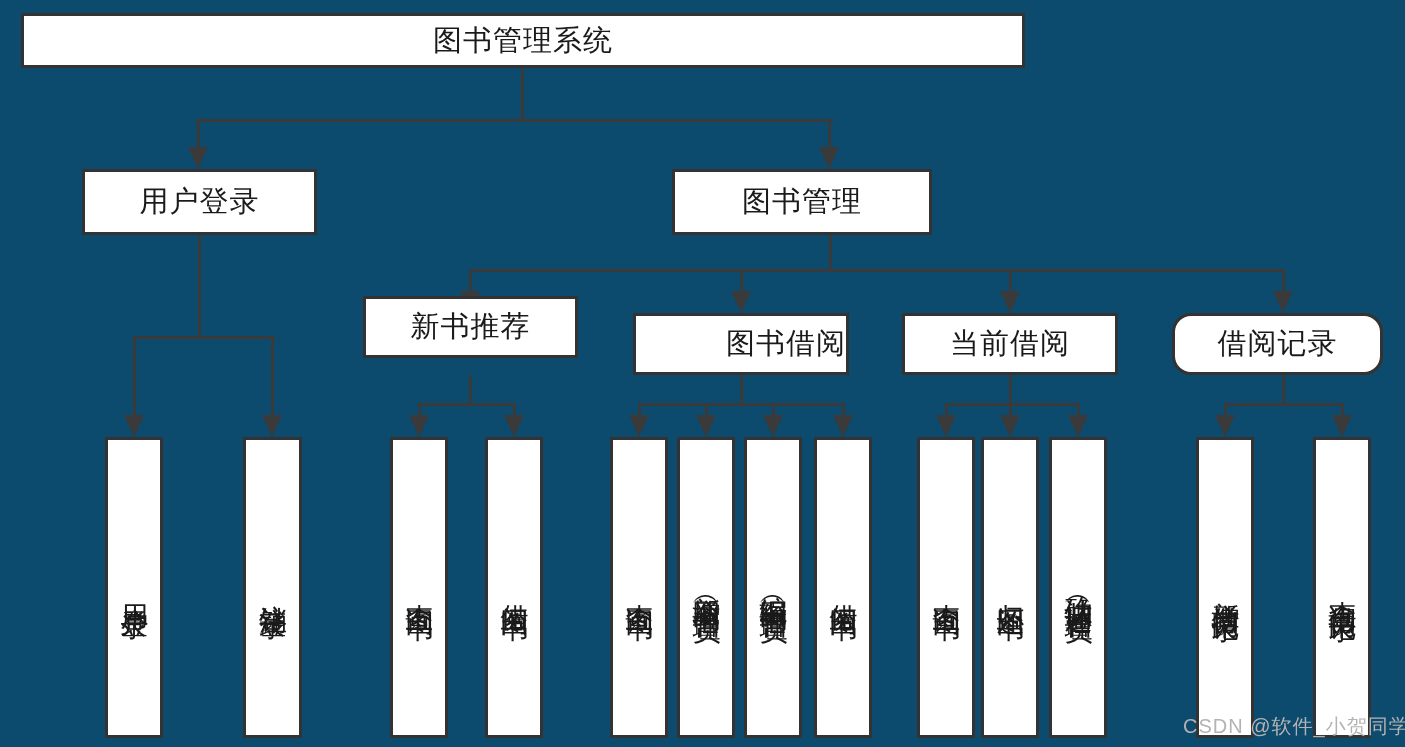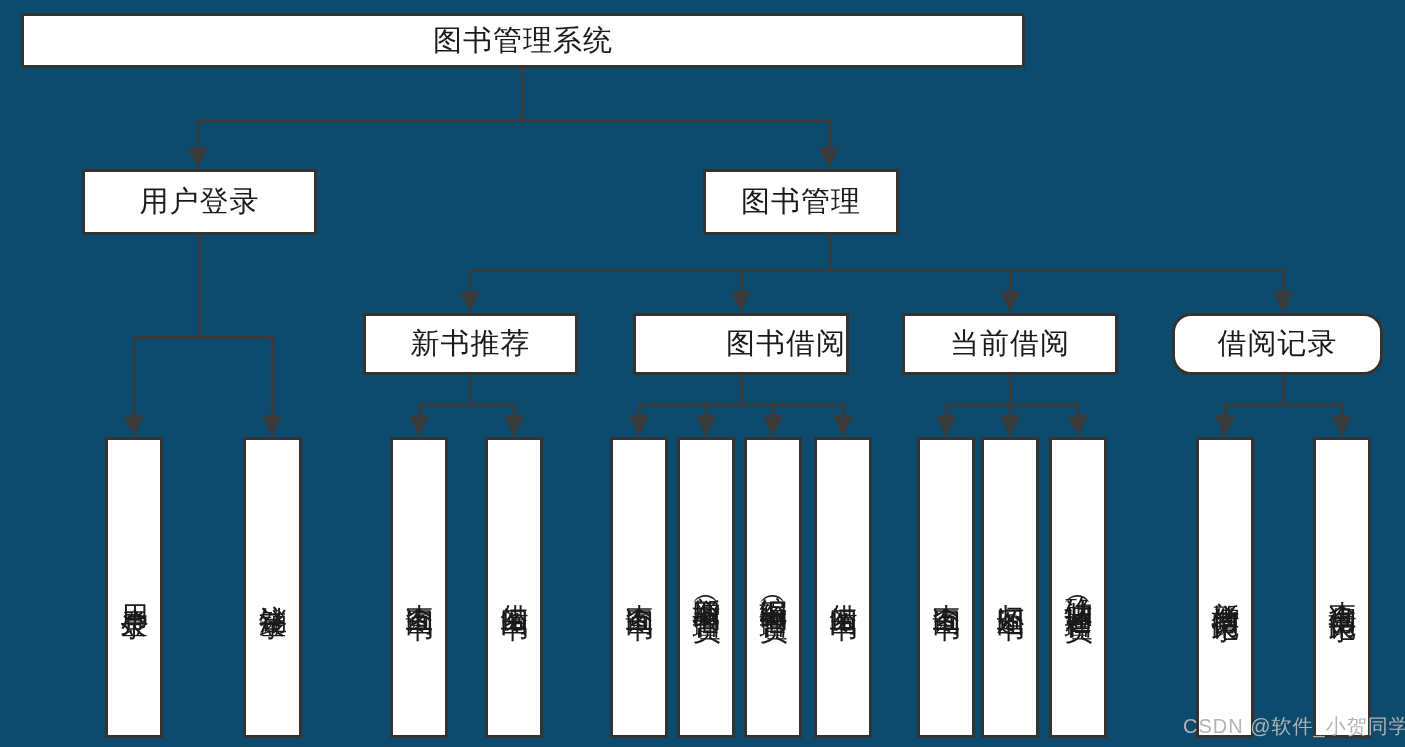--- a/index.html
+++ b/index.html
@@ -45,21 +45,21 @@
   <div class="vl" style="left:521px;top:68px;height:53px;"></div>
   <div class="hl" style="left:196px;top:119px;width:637px;"></div>
   <div class="vl" style="left:197px;top:119px;height:30px;"></div>
   <div class="arr" style="left:188px;top:147px;"></div>
   <div class="vl" style="left:828px;top:119px;height:30px;"></div>
   <div class="arr" style="left:819px;top:147px;"></div>
 
   <div class="node" style="left:82px;top:169px;width:235px;height:66px;">
     <span>用户登录</span>
   </div>
-  <div class="node" style="left:703px;top:169px;width:196px;height:66px;">
+  <div class="node" style="left:672px;top:169px;width:260px;height:66px;">
     <span>图书管理</span>
   </div>
 
   <div class="vl" style="left:198px;top:235px;height:103px;"></div>
   <div class="hl" style="left:133px;top:336px;width:142px;"></div>
   <div class="vl" style="left:133px;top:336px;height:82px;"></div>
   <div class="arr" style="left:124px;top:415px;"></div>
   <div class="vl" style="left:271px;top:336px;height:82px;"></div>
   <div class="arr" style="left:262px;top:415px;"></div>
 
@@ -67,21 +67,21 @@
   <div class="hl" style="left:469px;top:269px;width:816px;"></div>
   <div class="vl" style="left:469px;top:269px;height:24px;"></div>
   <div class="arr" style="left:460px;top:291px;"></div>
   <div class="vl" style="left:740px;top:269px;height:24px;"></div>
   <div class="arr" style="left:731px;top:291px;"></div>
   <div class="vl" style="left:1009px;top:269px;height:24px;"></div>
   <div class="arr" style="left:1000px;top:291px;"></div>
   <div class="vl" style="left:1282px;top:269px;height:24px;"></div>
   <div class="arr" style="left:1273px;top:291px;"></div>
 
-  <div class="node" style="left:363px;top:313px;width:215px;height:62px;">
+  <div class="node" style="left:363px;top:296px;width:215px;height:62px;">
     <span>新书推荐</span>
   </div>
   <div class="node" style="left:633px;top:313px;width:216px;height:62px;justify-content:flex-end;">
     <span>图书借阅</span>
   </div>
   <div class="node" style="left:902px;top:313px;width:216px;height:62px;">
     <span>当前借阅</span>
   </div>
   <div class="node" style="left:1172px;top:313px;width:211px;height:62px;border-radius:19px;">
     <span>借阅记录</span>

